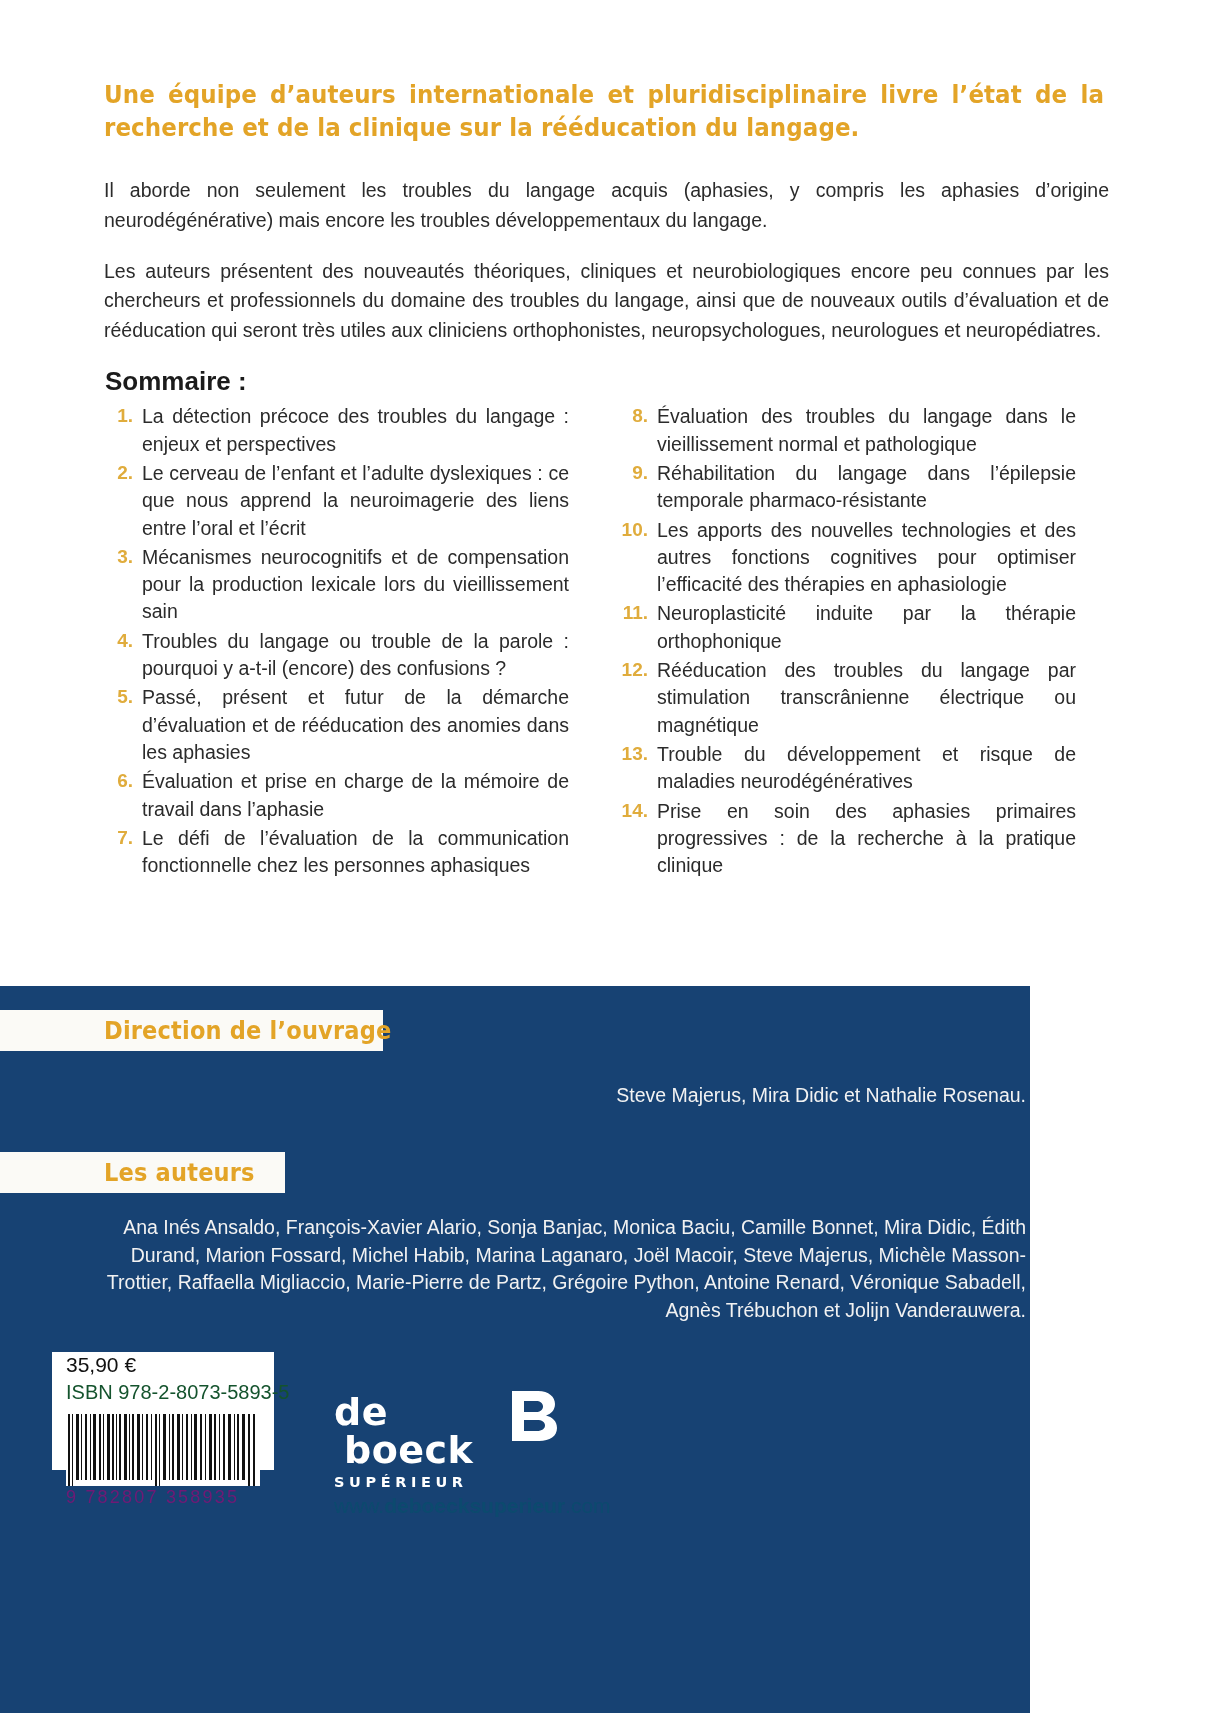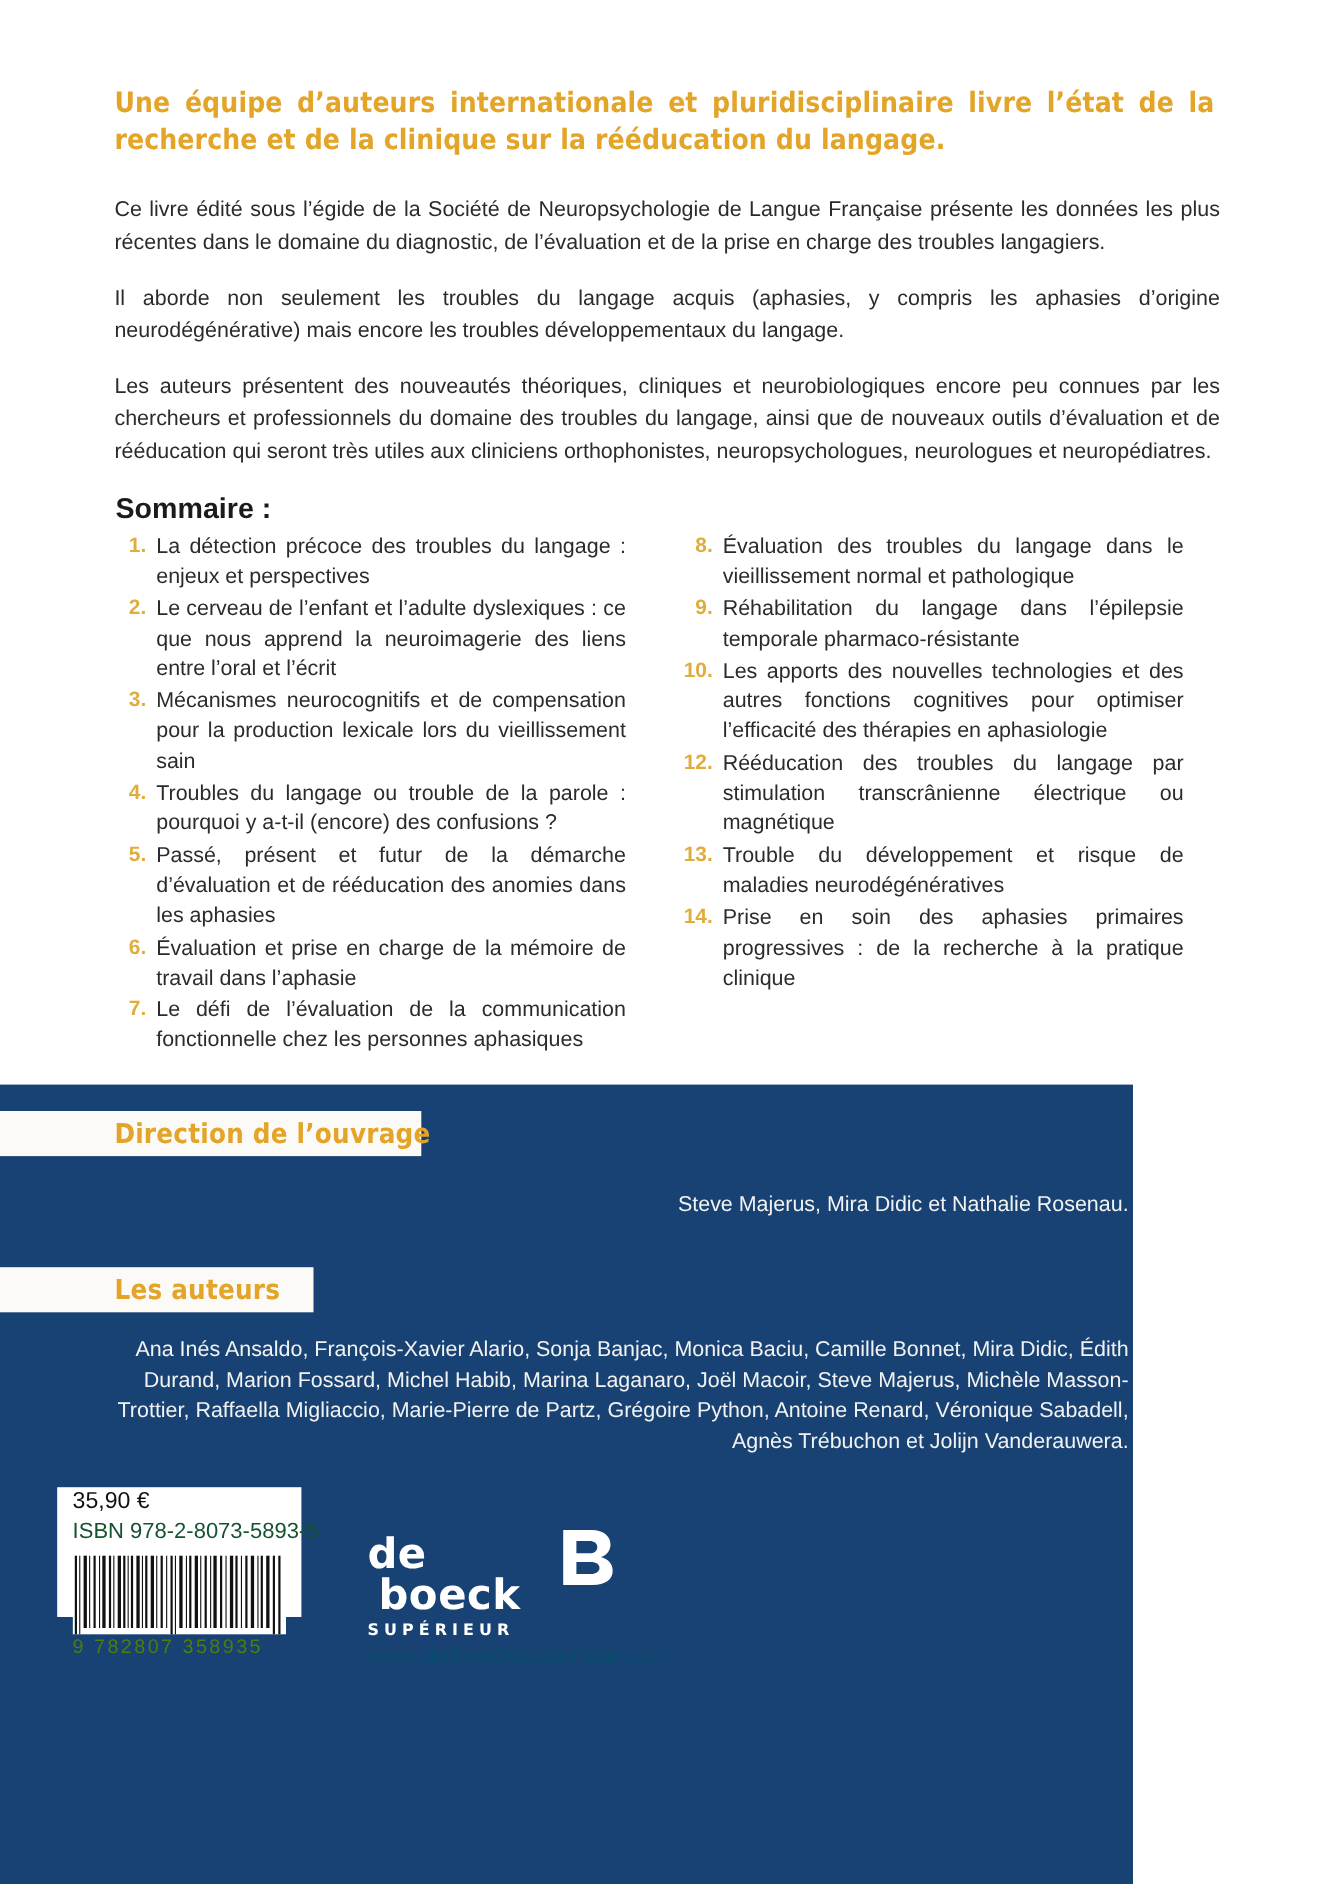--- a/index.html
+++ b/index.html
@@ -156,21 +156,21 @@
     margin: 2px 0 0 0;
     white-space: nowrap;
   }
   .barcode {
     margin-top: 9px;
     width: 194px;
     height: 72px;
     display: block;
   }
   .barcode-digits {
-    color: #4d7c0f;
+    color: #701a75;
     font-size: 18px;
     letter-spacing: 2.2px;
     margin: 1px 0 0 0;
     white-space: nowrap;
   }
 
   
   .logo-block {
     position: absolute;
     left: 334px;
@@ -216,21 +216,20 @@
   }
   .logo-url b { font-weight: bold; }
 </style>
 </head>
 <body>
 
 <div class="top-area">
 
   <div class="headline">Une équipe d’auteurs internationale et pluridisciplinaire livre l’état de la recherche et de la clinique sur la rééducation du langage.</div>
 
-  <p class="para">Ce livre édité sous l’égide de la Société de Neuropsychologie de Langue Française présente les données les plus récentes dans le domaine du diagnostic, de l’évaluation et de la prise en charge des troubles langagiers.</p>
   <p class="para">Il aborde non seulement les troubles du langage acquis (aphasies, y compris les aphasies d’origine neurodégénérative) mais encore les troubles développementaux du langage.</p>
   <p class="para">Les auteurs présentent des nouveautés théoriques, cliniques et neurobiologiques encore peu connues par les chercheurs et professionnels du domaine des troubles du langage, ainsi que de nouveaux outils d’évaluation et de rééducation qui seront très utiles aux cliniciens orthophonistes, neuropsychologues, neurologues et neuropédiatres.</p>
 
   <div class="sommaire-title">Sommaire :</div>
 
   <div class="toc">
     <div class="toc-col left">
       <div class="toc-item">
         <div class="toc-num">1.</div>
         <div class="toc-text">La détection précoce des troubles du langage : enjeux et perspectives</div>
@@ -266,20 +265,24 @@
         <div class="toc-num">8.</div>
         <div class="toc-text">Évaluation des troubles du langage dans le vieillissement normal et pathologique</div>
       </div>
       <div class="toc-item">
         <div class="toc-num">9.</div>
         <div class="toc-text">Réhabilitation du langage dans l’épilepsie temporale pharmaco-résistante</div>
       </div>
       <div class="toc-item">
         <div class="toc-num">10.</div>
         <div class="toc-text">Les apports des nouvelles technologies et des autres fonctions cognitives pour optimiser l’efficacité des thérapies en aphasiologie</div>
+      </div>
+      <div class="toc-item">
+        <div class="toc-num">11.</div>
+        <div class="toc-text">Neuroplasticité induite par la thérapie orthophonique</div>
       </div>
       <div class="toc-item">
         <div class="toc-num">12.</div>
         <div class="toc-text">Rééducation des troubles du langage par stimulation transcrânienne électrique ou magnétique</div>
       </div>
       <div class="toc-item">
         <div class="toc-num">13.</div>
         <div class="toc-text">Trouble du développement et risque de maladies neurodégénératives</div>
       </div>
       <div class="toc-item">

